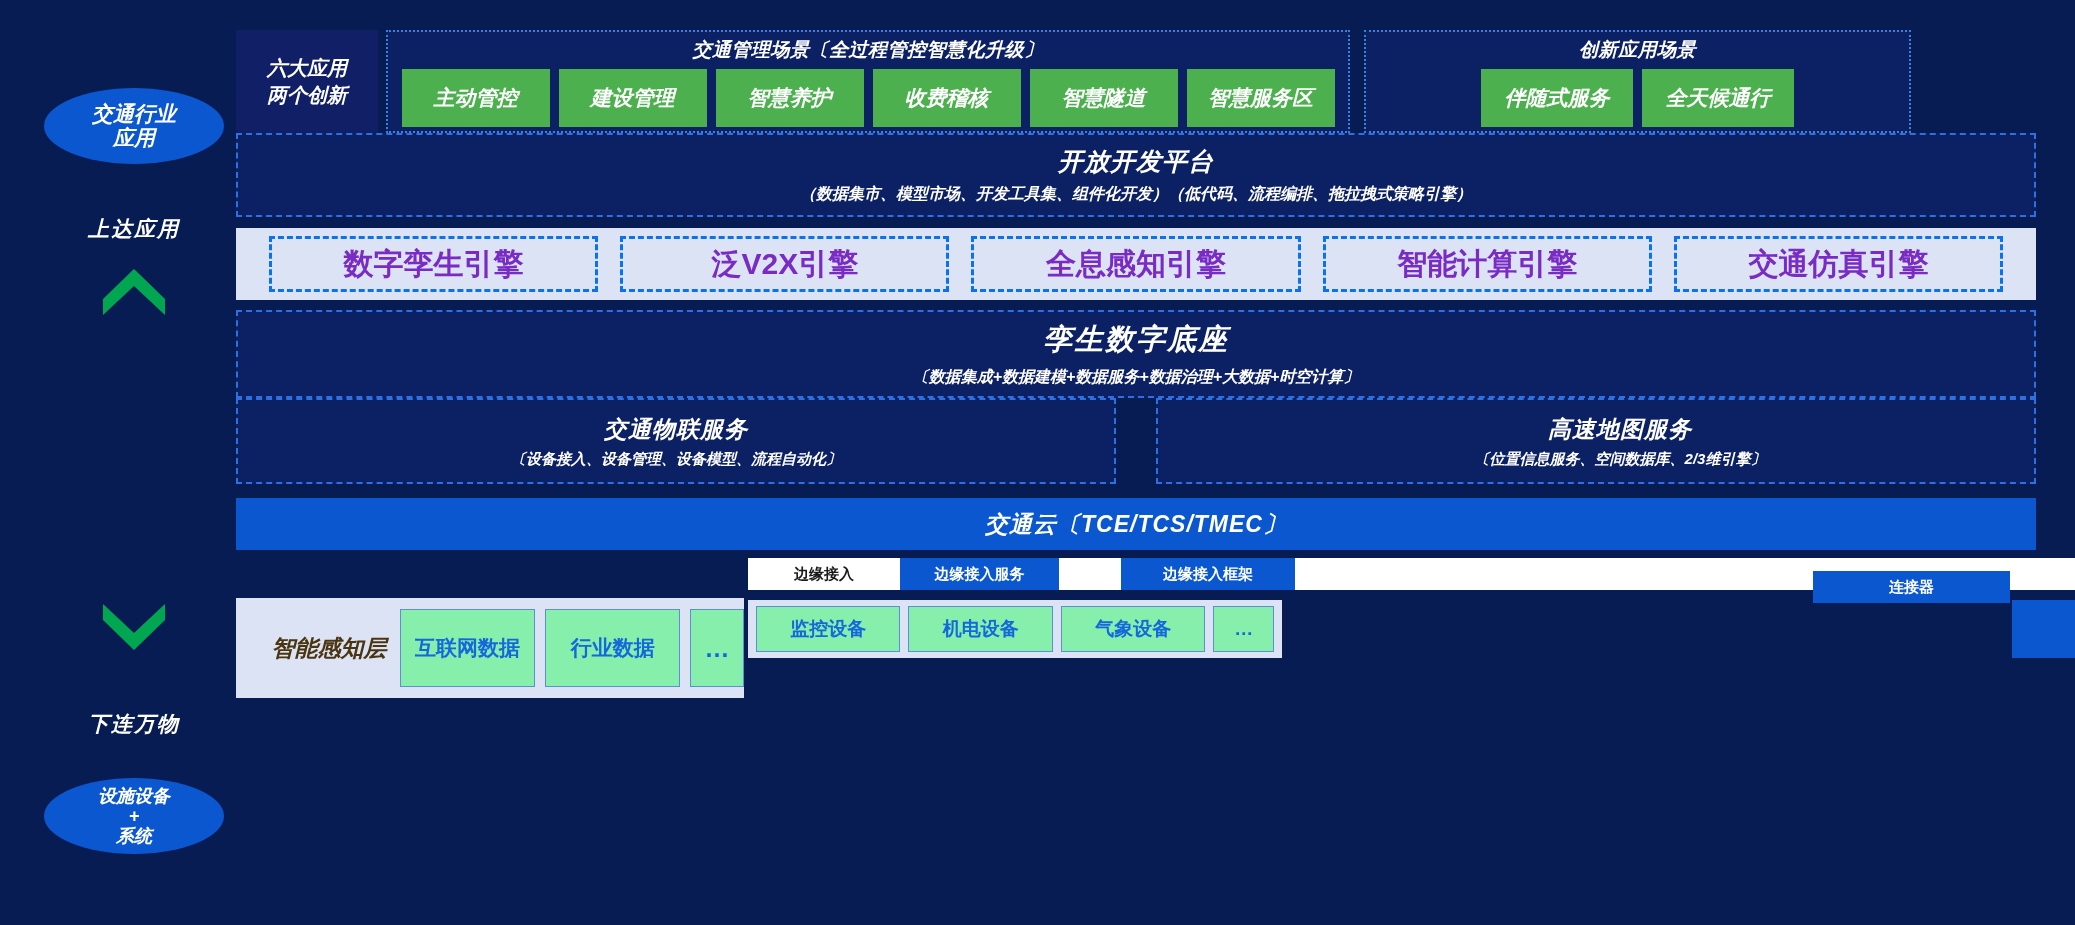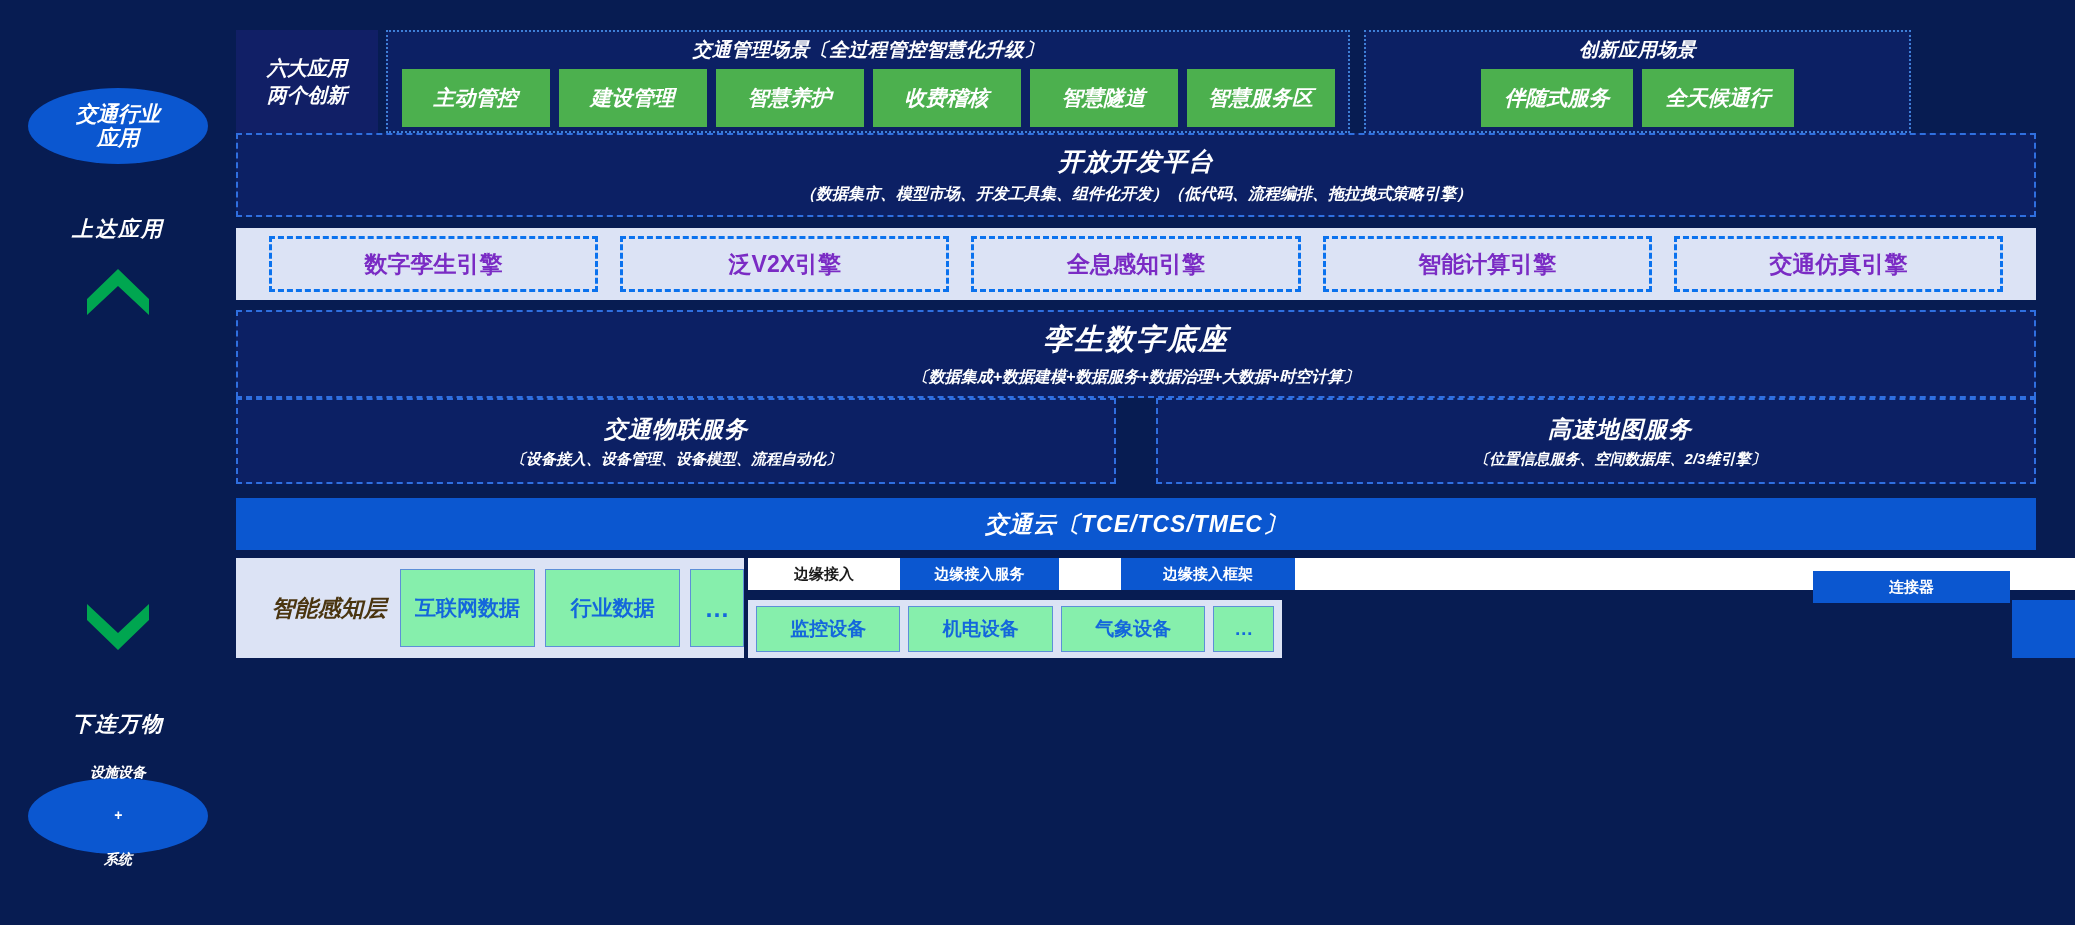--- a/index.html
+++ b/index.html
@@ -9,32 +9,32 @@
     font-family: "Liberation Sans", "DejaVu Sans", sans-serif;
     overflow: hidden;
   }
   #root {
     position: relative;
     width: 2075px; height: 925px;
     background: #071c52;
   }
 
   
-  .rail { position: absolute; left: 0; top: 0; width: 236px; height: 925px; }
+  .rail { position: absolute; left: 16px; top: 0; width: 236px; height: 925px; }
   .pill {
     position: absolute; left: 28px; width: 180px;
     background: #0b57d0; border-radius: 50%;
     display: flex; flex-direction: column;
     align-items: center; justify-content: center;
     color: #ffffff; font-weight: bold; font-style: italic;
     text-align: center; line-height: 1.12;
   }
   .pill-app { top: 88px; height: 76px; font-size: 21px; }
   .pill-os  { top: 412px; height: 86px; font-size: 27px; letter-spacing: .5px; }
-  .pill-dev { top: 778px; height: 76px; font-size: 14px; gap: 28px; }
+  .pill-dev { top: 778px; height: 76px; font-size: 18px; }
   .pill span { display: block; }
   .rail-label {
     position: absolute; left: 0; width: 236px;
     text-align: center; color: #ffffff;
     font-size: 21px; font-weight: bold; font-style: italic;
     letter-spacing: 2px;
   }
   .rail-label-up { top: 215px; }
   .rail-label-down { top: 710px; }
   .chev { position: absolute; left: 85px; width: 66px; height: 52px; }
@@ -83,21 +83,21 @@
   
   .row-eng {
     position: absolute; left: 0; top: 228px; width: 1800px; height: 72px;
     background: #dce3f5; display: flex; align-items: center;
     justify-content: space-between; padding: 0 22px;
   }
   .eng {
     flex: 1; height: 56px; margin: 0 11px;
     border: 3px dashed #0b72ee;
     display: flex; align-items: center; justify-content: center;
-    color: #7a2bc4; font-size: 23px; font-weight: bold;
+    color: #7a2bc4; font-size: 30px; font-weight: bold;
   }
 
   
   .row-base {
     position: absolute; left: 0; top: 310px; width: 1800px; height: 88px;
     border: 2px dashed #2f6fe0; background: #0c2064;
     display: flex; flex-direction: column; align-items: center; justify-content: center;
   }
   .base-t1 { color:#fff; font-size: 29px; font-weight: bold; font-style: italic; letter-spacing: 2px; }
   .base-t2 { color:#fff; font-size: 16px; font-weight: bold; font-style: italic; margin-top: 7px; }
@@ -117,21 +117,21 @@
   .row-cloud {
     position: absolute; left: 0; top: 498px; width: 1800px; height: 52px;
     background: #0b57d0; display: flex; align-items: center; justify-content: center;
     color: #fff; font-size: 23px; font-weight: bold; font-style: italic; letter-spacing: 1px;
   }
 
   
   .row-per { position: absolute; left: 0; top: 558px; width: 1800px; height: 100px; display: flex; }
   .per-left {
     width: 508px; height: 100px; background: #dce3f5;
-    display: flex; align-items: center; padding-left: 32px;
+    display: flex; align-items: center; padding-left: 32px; margin-top: 40px;
   }
   .per-title {
     width: 132px; text-align: center; color: #4a3510;
     font-size: 23px; font-weight: bold; font-style: italic;
   }
   .datbox {
     height: 78px; margin-left: 10px; background: #86efac;
     border: 1px solid #5d8fd8; display: flex; align-items: center; justify-content: center;
     color: #1467dc; font-size: 21px; font-weight: bold; 
   }

